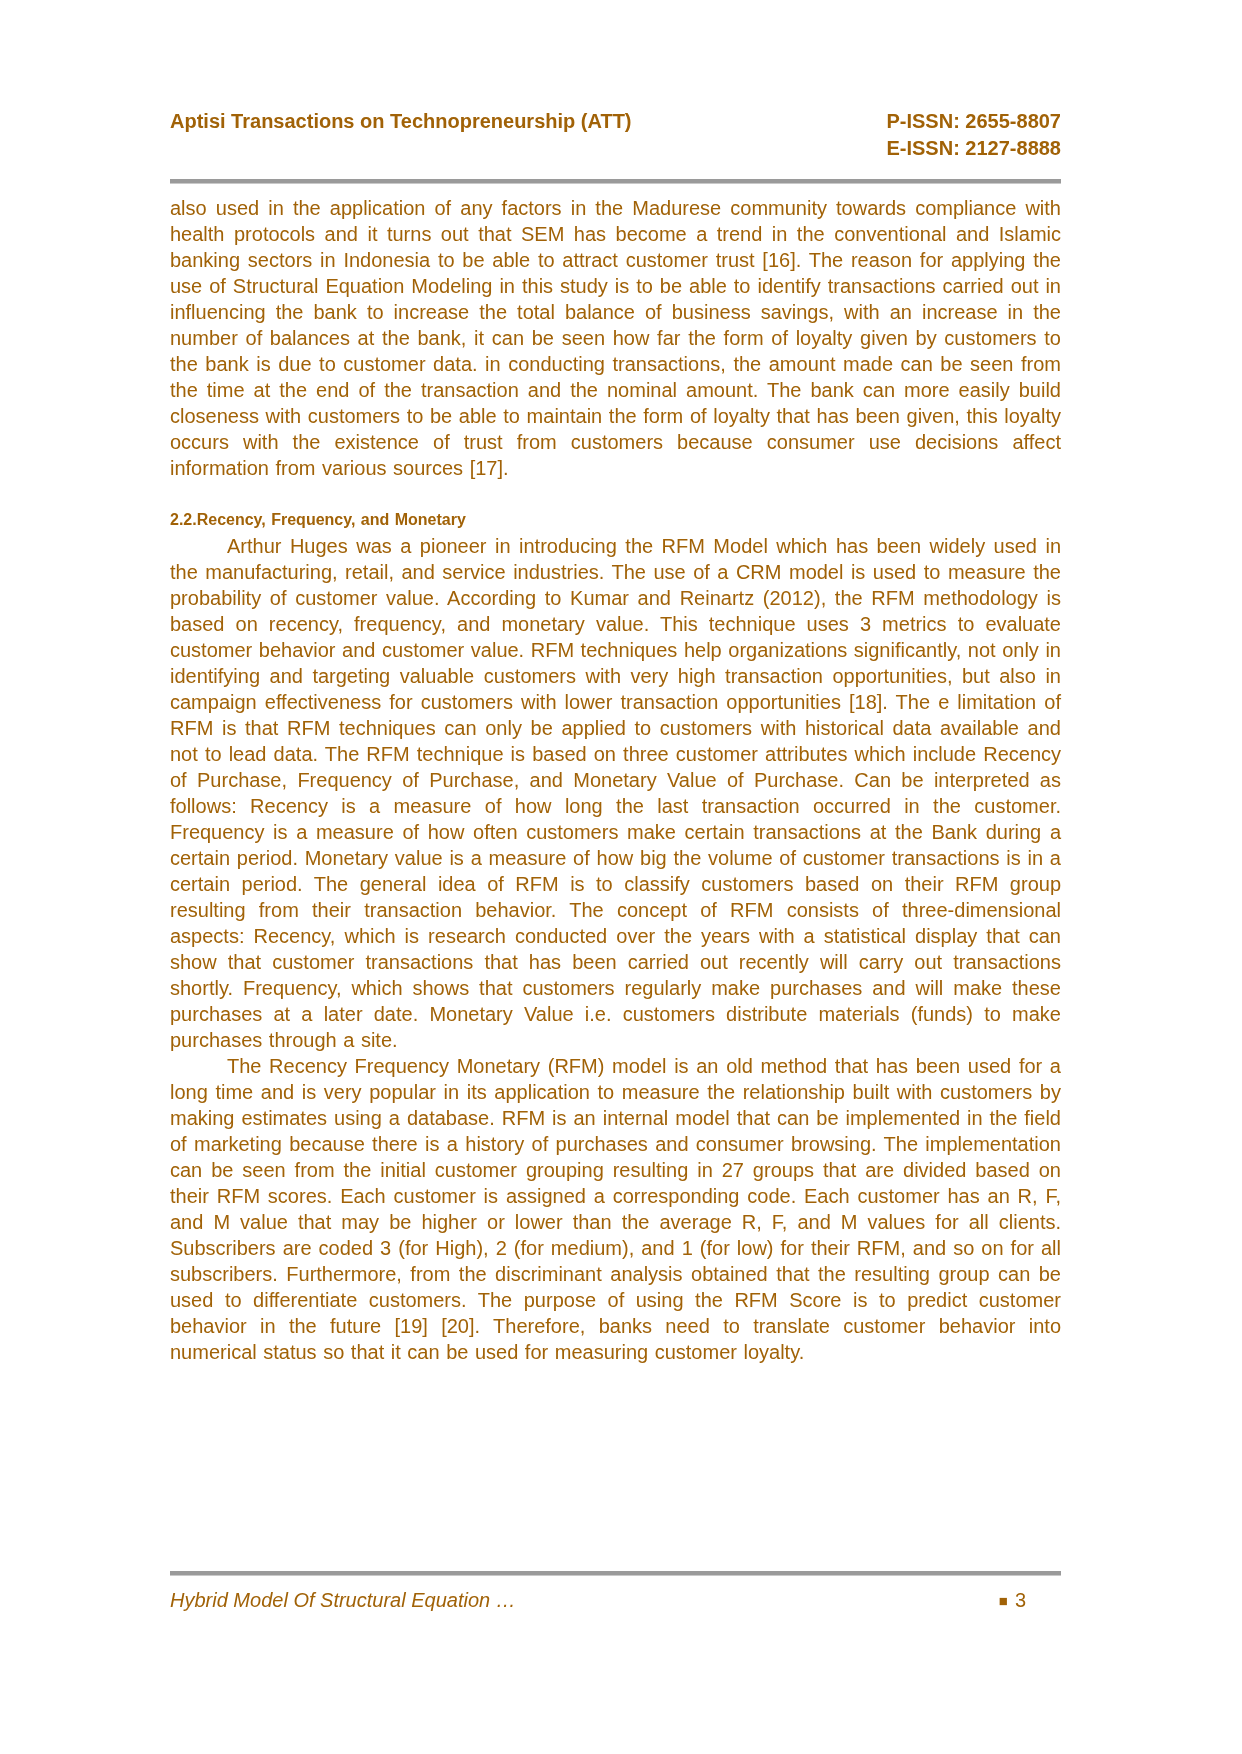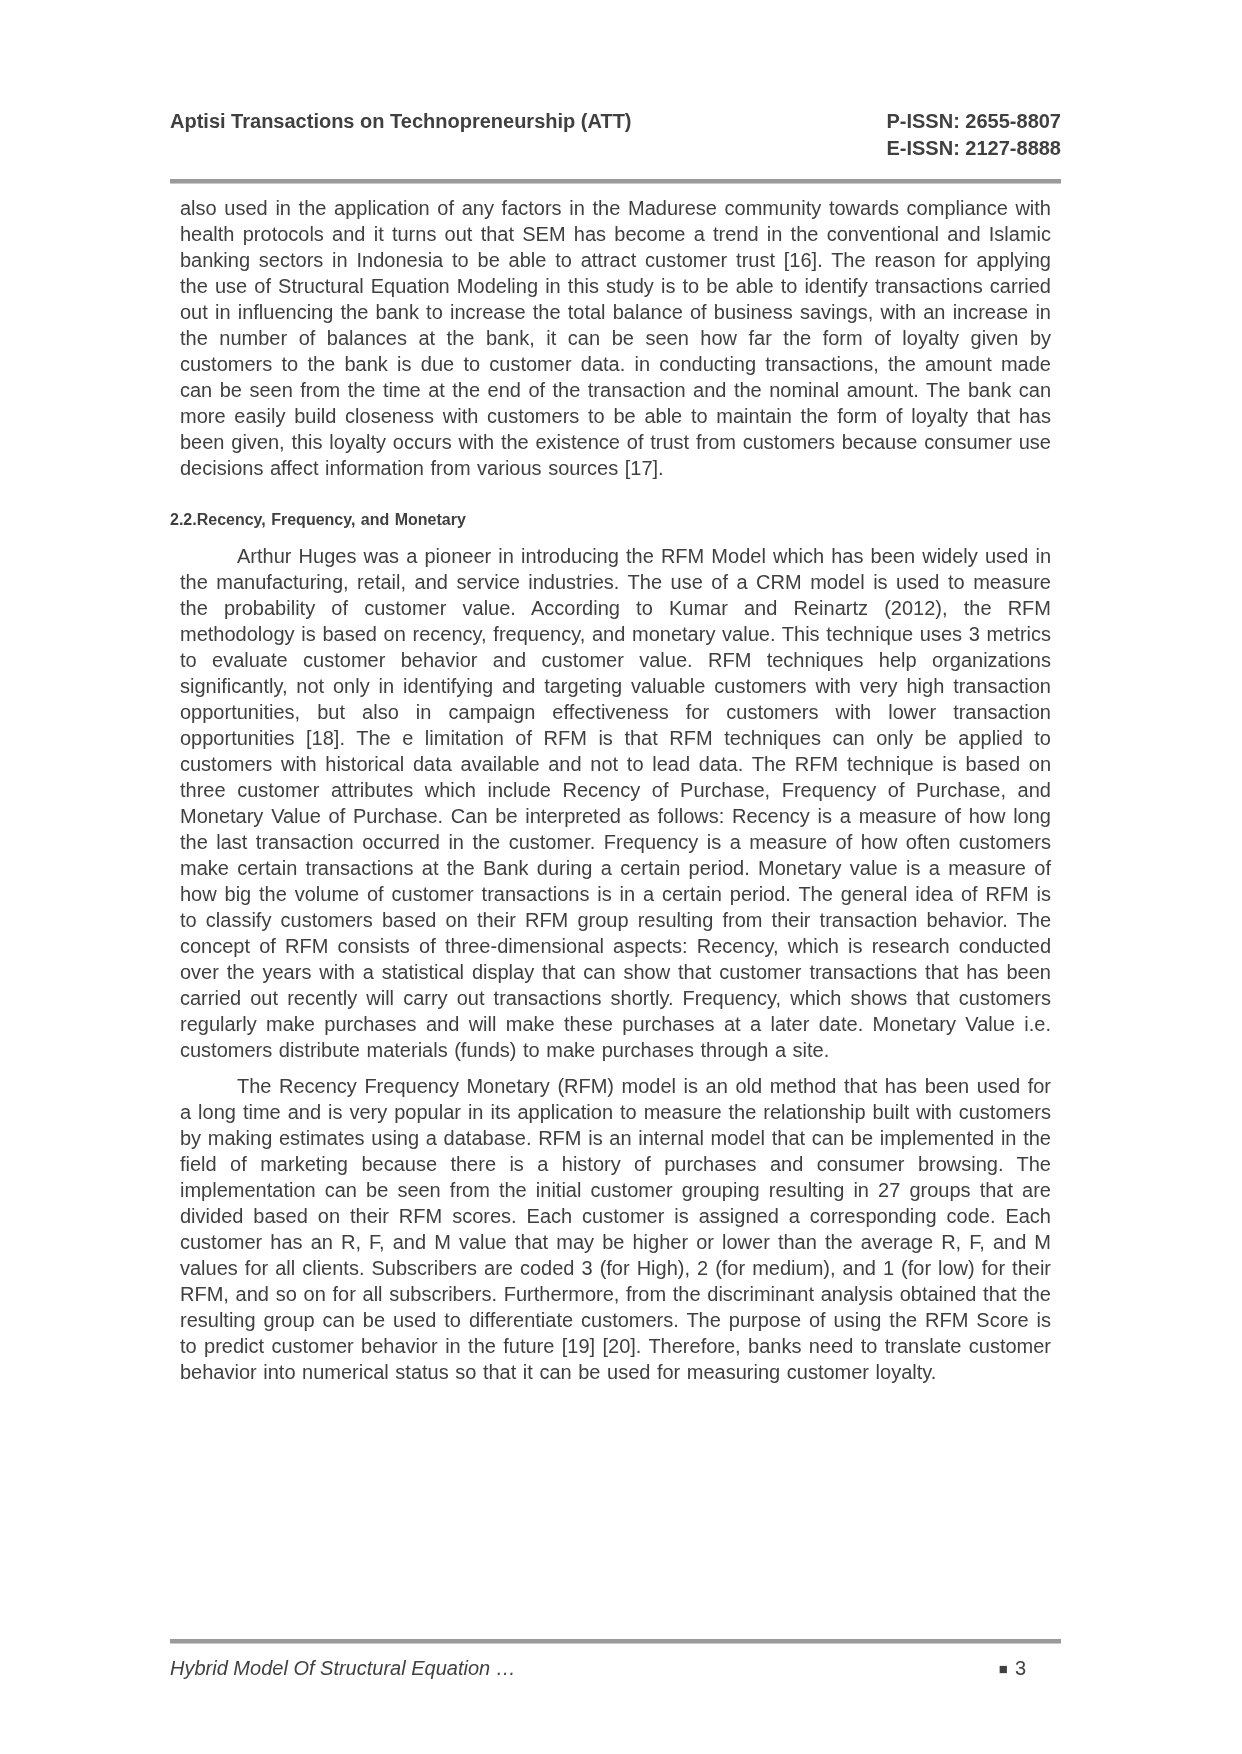--- a/index.html
+++ b/index.html
@@ -6,21 +6,21 @@
     margin: 0;
     padding: 0;
     background: #ffffff;
   }
   .page {
     position: relative;
     width: 1242px;
     height: 1754px;
     background: #ffffff;
     font-family: "Liberation Sans", "DejaVu Sans", sans-serif;
-    color: #404040;
+    color: #a16207;
     box-sizing: border-box;
     padding-top: 108px;
     overflow: hidden;
   }
   .content-col {
     width: 891px;
     margin-left: 170px;
   }
   
   .page-header {
@@ -46,38 +46,38 @@
   }
   
   .body-text {
     margin-top: 11px;
     font-size: 20px;
     line-height: 26px;
     text-align: justify;
     word-spacing: 1px;
   }
   .body-text p {
-    margin: 10px;
+    margin: 0;
   }
   .body-text p.indent {
     text-indent: 57px;
   }
   .body-text h2 {
     margin: 26px 0 0 0;
     font-size: 16px;
     line-height: 26px;
     font-weight: bold;
     text-align: left;
   }
   
   .page-footer {
     position: absolute;
     left: 170px;
     width: 891px;
-    top: 1639px;
+    top: 1571px;
   }
   .page-footer .rule {
     margin-top: 0;
   }
   .footer-row {
     margin-top: 12px;
     display: flex;
     justify-content: space-between;
     align-items: baseline;
   }

